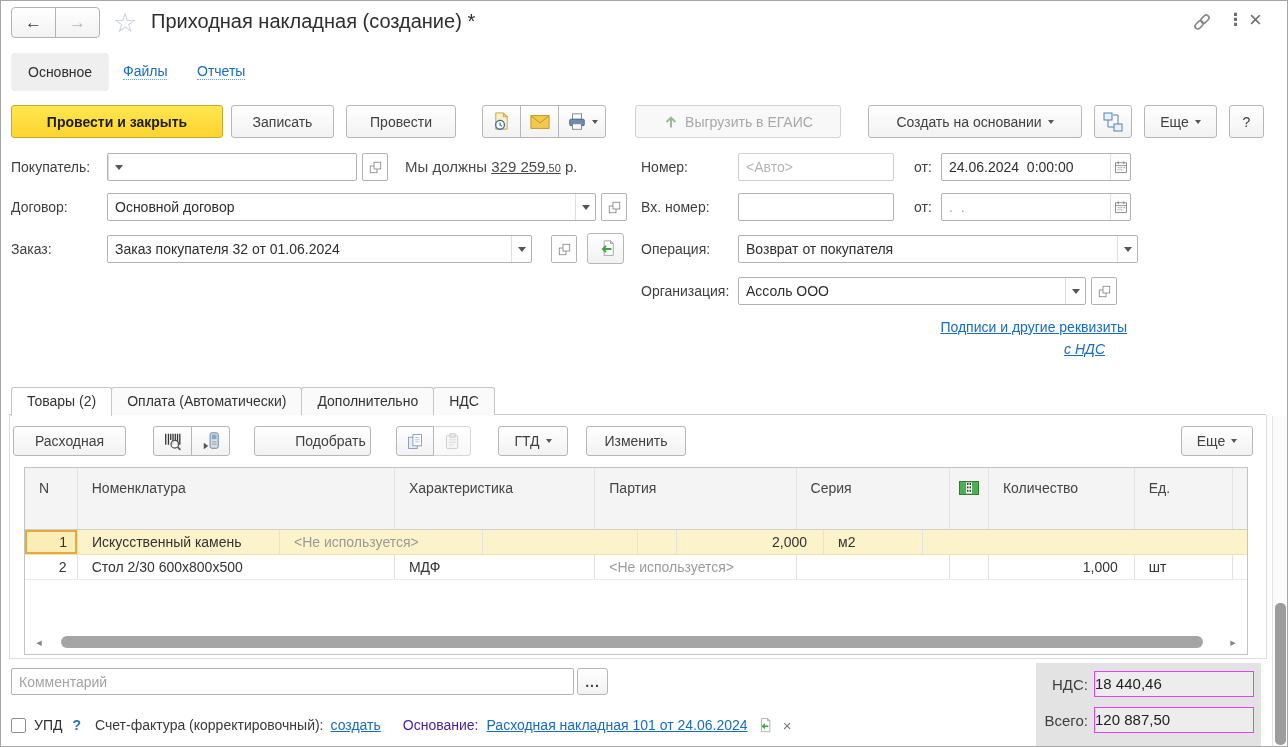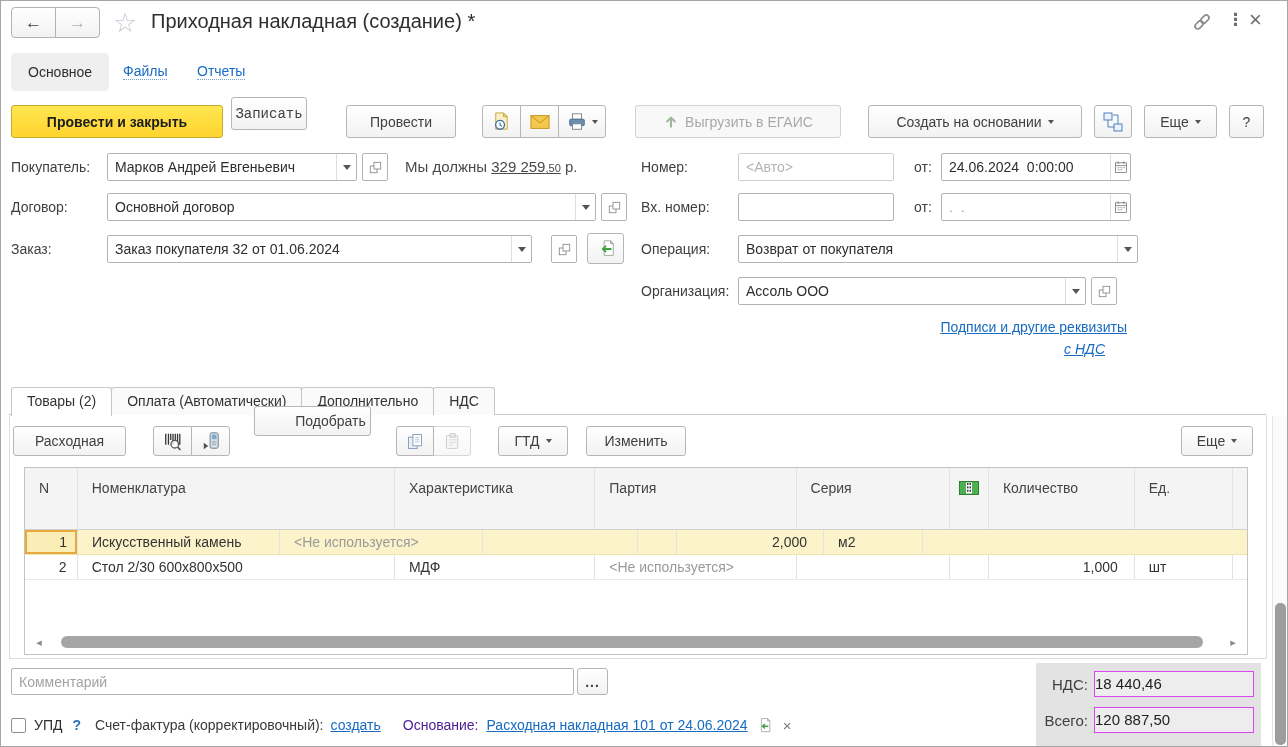--- a/index.html
+++ b/index.html
@@ -113,21 +113,21 @@
       </svg>
   </div>
   <div class="hicon" style="left:1226px; top:8px; font-size:17px; font-weight:bold;">⋮</div>
   <div class="hicon" style="left:1248px; top:6px; font-size:22px;">×</div>
 
   <div style="position:absolute; left:10px; top:52px; height:38px; padding:0 17px; line-height:38px; background:#EFEFEF; border-radius:4px; color:#2E2E2E;">Основное</div>
   <span class="lnk-dotted" style="position:absolute; left:122px; top:62px;">Файлы</span>
   <span class="lnk-dotted" style="position:absolute; left:196px; top:62px;">Отчеты</span>
 
   <div class="btn btn-yellow" style="left:10px; top:104px; width:212px;">Провести и закрыть</div>
-  <div class="btn" style="left:230px; top:96px; width:76px;font-family:Liberation Mono, monospace;">Записать</div>
+  <div class="btn" style="left:230px; top:104px; width:103px;">Записать</div>
   <div class="btn" style="left:345px; top:104px; width:110px;">Провести</div>
 
   <div class="grp" style="left:481px; top:104px;">
     <div class="iconbtn">
       <svg width="21" height="21" viewBox="0 0 22 22">
         <path d="M5 2 h8 l4 4 v13 H5 z" fill="#FBF0C8" stroke="#C9A53C"></path>
         <path d="M13 2 l4 4 h-4 z" fill="#EDD88E" stroke="#C9A53C"></path>
         <circle cx="9.5" cy="14.5" r="4.6" fill="#fff" stroke="#3A6EA5" stroke-width="1.4"></circle>
         <path d="M9.5 12 v2.7 l2 1.2" stroke="#3A6EA5" stroke-width="1.2" fill="none"></path>
       </svg>
@@ -166,21 +166,20 @@
     </svg>
   </div>
   <div class="btn" style="left:1143px; top:104px; width:73px;">
     <span>Еще</span>
       <span class="caret caret-sm"></span>
   </div>
   <div class="btn" style="left:1228px; top:104px; width:35px;">?</div>
 
   <div class="lbl" style="left:10px; top:152px;">Покупатель:</div>
   <div class="field" style="left:106px; top:152px; width:250px;">
-    <input value="Марков Андрей Евгеньевич" style="">
     <div class="combo">
         <span class="caret"></span>
       </div>
   </div>
   <div class="sqbtn" style="left:361px; top:152px;">
     <svg width="15" height="15" viewBox="0 0 20 20">
         <rect x="3" y="8" width="9" height="9" fill="#fff" stroke="#787878"></rect>
         <rect x="8" y="3" width="9" height="9" fill="#fff" stroke="#787878"></rect>
       </svg>
   </div>
@@ -303,21 +302,21 @@
     </div>
     <div class="iconbtn" style="height:30px;">
       <svg width="20" height="20" viewBox="0 0 22 22">
         <path d="M3 13 l5 3.5 L3 20" fill="#555"></path>
         <rect x="10" y="2" width="9" height="17" rx="2" fill="#D8DEE6" stroke="#6A7B8C"></rect>
         <rect x="12" y="4" width="5" height="5" fill="#7FA8D0"></rect>
         <path d="M12 12 h5 M12 14.5 h5" stroke="#8C99A6"></path>
       </svg>
     </div>
   </div>
-  <div class="btn" style="left:253px; top:405px; width:117px; height:30px;padding-left:36px;">Подобрать</div>
+  <div class="btn" style="left:253px; top:425px; width:117px; height:30px;padding-left:36px;">Подобрать</div>
   <div class="grp" style="left:395px; top:425px;">
     <div class="iconbtn" style="width:38px; height:30px;">
       <svg width="19" height="19" viewBox="0 0 22 22">
         <rect x="3" y="6" width="10" height="13" fill="#EAF0F8" stroke="#7A93B5"></rect>
         <rect x="8" y="3" width="10" height="13" fill="#fff" stroke="#7A93B5"></rect>
         <path d="M10.5 6.5 h5 M10.5 9 h5 M10.5 11.5 h5" stroke="#A9BBD1"></path>
       </svg>
     </div>
     <div class="iconbtn" style="width:38px; height:30px; opacity:.55;">
       <svg width="19" height="19" viewBox="0 0 22 22">

